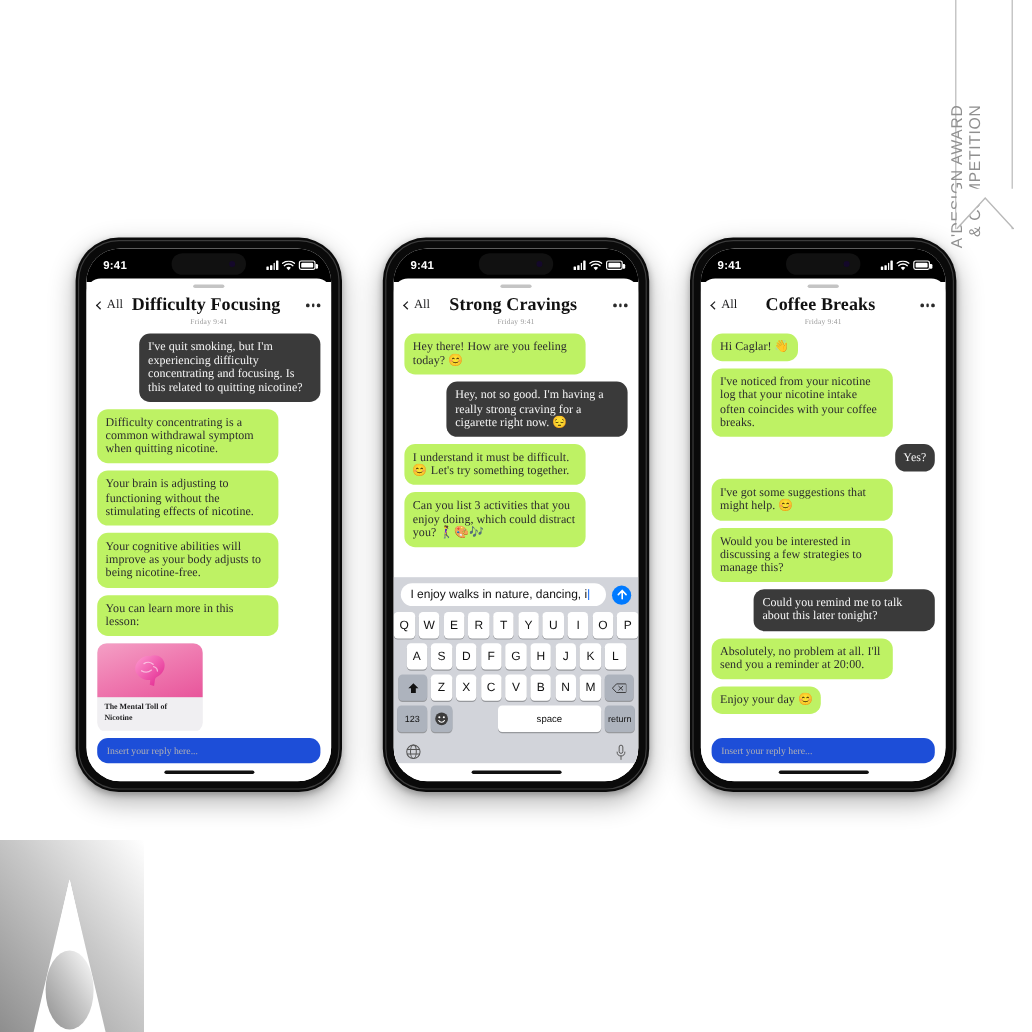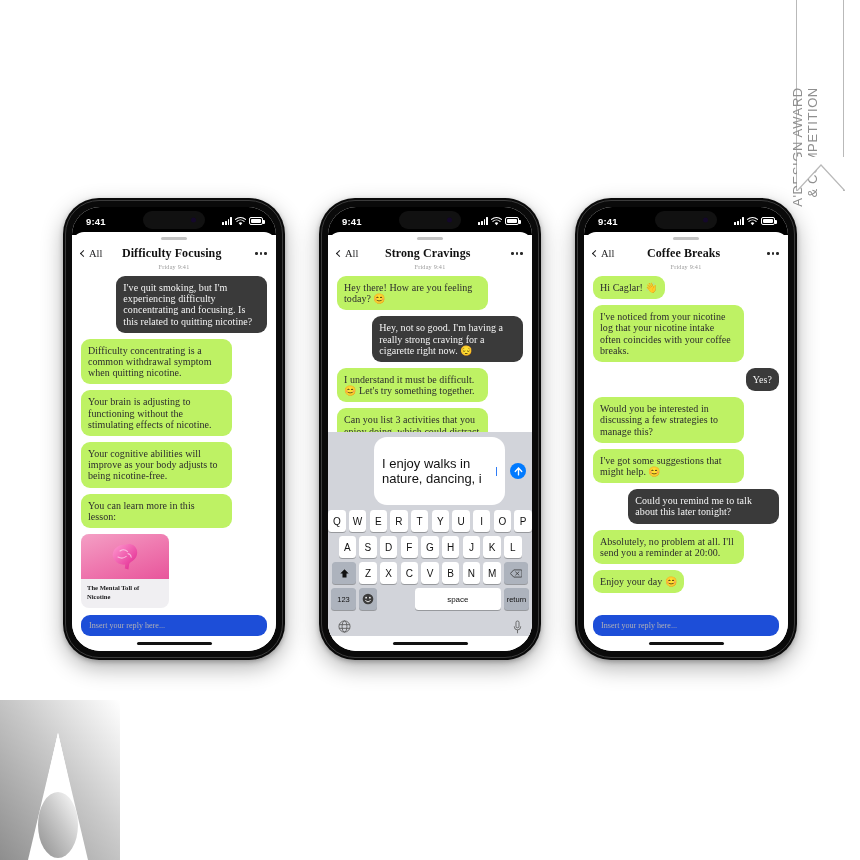--- a/index.html
+++ b/index.html
@@ -90,21 +90,21 @@
     margin-top:-3px; display:flex; flex-direction:column; overflow:hidden;
     position:relative;
   }
   .grabber { width:26px;height:3px;border-radius:2px;background:#c4c4c4;margin:5px auto 0; flex:0 0 auto;}
 
   .nav { display:flex; align-items:center; padding:6px 9px 0; flex:0 0 auto; }
   .nav-back { display:flex; align-items:center; gap:3px; color:#1c1c1e;
     font-family:"Liberation Serif",serif; font-size:10.5px; }
   .chev { width:5px;height:5px;border-left:1.4px solid #1c1c1e;border-bottom:1.4px solid #1c1c1e;
     transform:rotate(45deg); }
-  .nav-title { flex:1; text-align:center; font-size:12px; font-weight:700; color:#111; letter-spacing:.1px;}
+  .nav-title { flex:1; text-align:center; font-size:15px; font-weight:700; color:#111; letter-spacing:.1px;}
   .nav-dots { display:flex; gap:2px; width:26px; justify-content:flex-end;}
   .nav-dots i { width:2.6px;height:2.6px;border-radius:50%;background:#2b2b2b; display:block;}
   .datestamp { text-align:center; font-size:6.2px; color:#9a9a9a; margin-top:2px; letter-spacing:.2px; flex:0 0 auto;}
 
   .thread { flex:1 1 auto; padding:6px 9px 0; display:flex; flex-direction:column; gap:6px; overflow:hidden;}
   .row { display:flex; }
   .row.out { justify-content:flex-end; }
   .bubble {
     max-width:81%; padding:6px 7px; border-radius:9px;
     font-size:10px; line-height:11.2px; letter-spacing:.05px;
@@ -125,23 +125,23 @@
     background:#1d4ed8; border-radius:9px; padding:6px 8px;
     font-size:8.1px; color:#b0b0b5;
   }
   .homebar { height:15px; display:flex; align-items:center; justify-content:center; flex:0 0 auto;}
   .homebar i { display:block; width:75px;height:2.6px;border-radius:2px;background:#111; }
 
   
   .kb-wrap { background:#d2d4da; flex:0 0 auto; padding-top:5px; }
   .kb-input-row { display:flex; align-items:center; gap:5px; padding:0 6px 5px; }
   .kb-input {
-    flex:1; background:#fff; border-radius:13px; padding:19px 8px;
-    font-family:"Liberation Sans",sans-serif; font-size:13px; color:#111;
-    display:flex; align-items:center; min-height:17px;margin-left:40px;
+    flex:1; background:#fff; border-radius:13px; padding:4px 8px;
+    font-family:"Liberation Sans",sans-serif; font-size:10px; color:#111;
+    display:flex; align-items:center; min-height:17px;
   }
   .caret { display:inline-block; width:1px;height:9px;background:#2f7cf6;margin-left:.5px; }
   .send { width:16px;height:16px;border-radius:50%;background:#007aff;flex:0 0 auto;
     display:flex;align-items:center;justify-content:center;}
   .send svg{display:block}
   .kb-rows { padding:0 3px 2px; }
   .kb-row { display:flex; justify-content:center; gap:3.2px; margin-bottom:4px; }
   .key {
     background:#fff; border-radius:3.5px; min-width:17.5px; height:22px;
     display:flex; align-items:center; justify-content:center;
@@ -464,24 +464,24 @@
           <div class="row">
               <div class="bubble in">Hi Caglar! 👋</div>
             </div>
           <div class="row">
               <div class="bubble in">I've noticed from your nicotine log that your nicotine intake often coincides with your coffee breaks.</div>
             </div>
           <div class="row out">
               <div class="bubble out">Yes?</div>
             </div>
           <div class="row">
+              <div class="bubble in"> I've got some suggestions that might help. 😊</div>
+            </div>
+          <div class="row">
               <div class="bubble in">Would you be interested in discussing a few strategies to manage this?</div>
-            </div>
-          <div class="row">
-              <div class="bubble in"> I've got some suggestions that might help. 😊</div>
             </div>
           <div class="row out">
               <div class="bubble out">Could you remind me to talk about this later tonight?</div>
             </div>
           <div class="row">
               <div class="bubble in">Absolutely, no problem at all. I'll send you a reminder at 20:00.</div>
             </div>
           <div class="row">
               <div class="bubble in">Enjoy your day 😊</div>
             </div>

